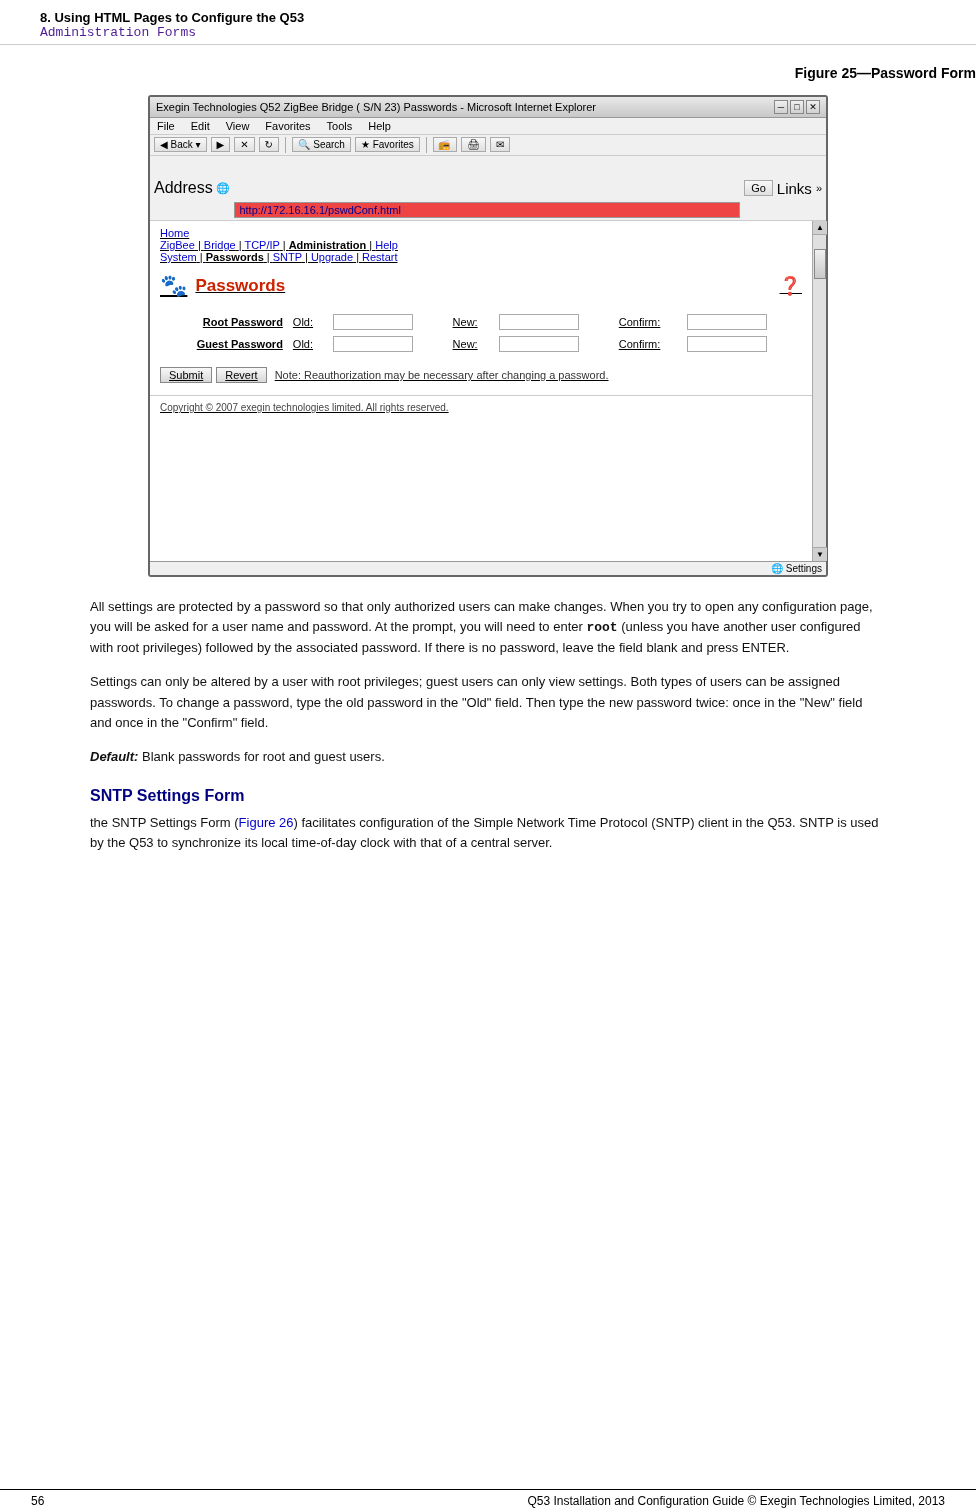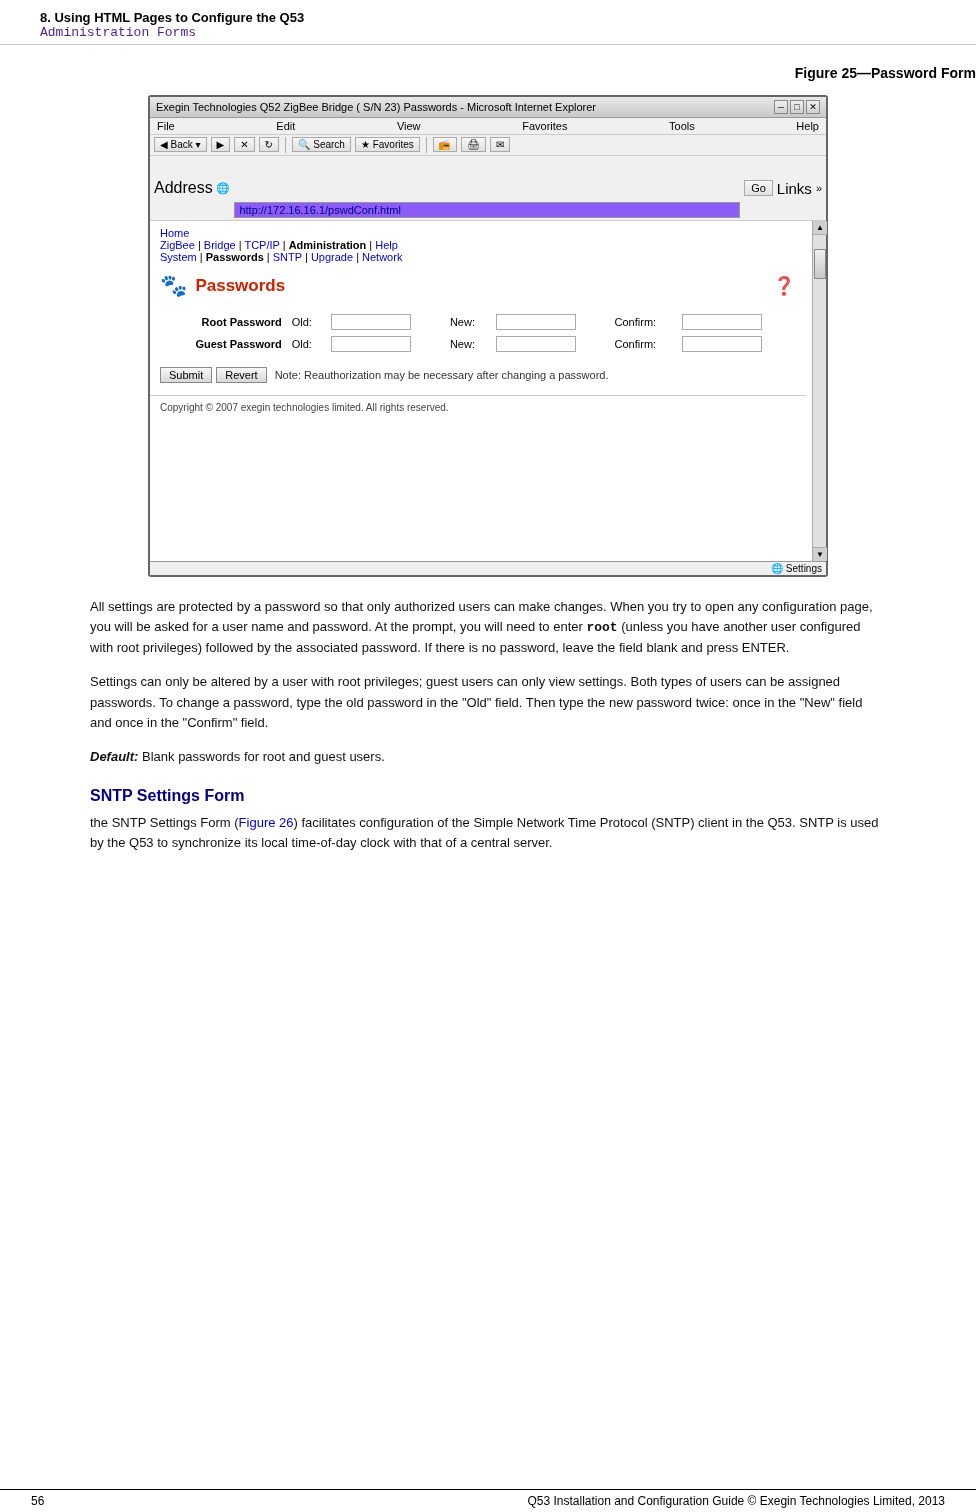--- a/index.html
+++ b/index.html
@@ -71,21 +71,20 @@
       justify-content: center;
       cursor: pointer;
     }
     .browser-menubar {
       background: #f0f0f0;
       padding: 1px 4px;
       display: flex;
       gap: 10px;
       border-bottom: 1px solid #ccc;
       font-size: 11px;
-      justify-content: space-between;
     }
     .menu-item {
       padding: 1px 3px;
       cursor: pointer;
     }
     .browser-toolbar {
       background: #f0f0f0;
       padding: 2px 4px;
       display: flex;
       align-items: flex-start;
@@ -113,21 +112,21 @@
       gap: 4px;
       border-bottom: 1px solid #ccc;
       font-size: 11px;
     }
     .address-label {
       color: #000;
       font-size: 16px;
     }
     .address-bar {
       flex: 1;
-      background: #8b5cf6;
+      background: #ef4444;
       border: 1px solid #999;
       padding: 1px 4px;
       font-size: 11px;
       color: #00008b;
       margin-top: 44px;
     }
     .go-btn {
       font-size: 11px;
       background: linear-gradient(to bottom, #f8f8f8, #e0e0e0);
       border: 1px solid #aaa;
@@ -375,21 +374,21 @@
   <div class="browser-address">
     <span class="address-label">Address</span>
     <span style="color:#0000cc;font-size:11px;">🌐</span>
     <input class="address-bar" type="text" value="http://172.16.16.1/pswdConf.html" style="">
     <button class="go-btn">Go</button>
     <span style="font-size:15px;">Links</span>
     <span style="font-size:11px;">»</span>
   </div>
 
   <div class="scroll-area">
-    <div class="browser-content" style="padding-right:20px;">
+    <div class="browser-content" style="padding-right:14px;text-decoration:underline;">
 
       <div class="content-nav">
         <a class="nav-link" href="#">Home</a><br>
         <a class="nav-link" href="#">ZigBee</a>
         <span class="nav-separator"> | </span>
         <a class="nav-link" href="#">Bridge</a>
         <span class="nav-separator"> | </span>
         <a class="nav-link" href="#">TCP/IP</a>
         <span class="nav-separator"> | </span>
         <strong>Administration</strong>
@@ -397,21 +396,21 @@
         <a class="nav-link" href="#">Help</a>
         <br>
         <a class="nav-link" href="#">System</a>
         <span class="nav-separator"> | </span>
         <strong>Passwords</strong>
         <span class="nav-separator"> | </span>
         <a class="nav-link" href="#">SNTP</a>
         <span class="nav-separator"> | </span>
         <a class="nav-link" href="#">Upgrade</a>
         <span class="nav-separator"> | </span>
-        <a class="nav-link" href="#">Network</a>
+        <a class="nav-link" href="#">Restart</a>
       </div>
 
       <div class="password-section">
         <div class="password-header">
           <span class="password-logo">🐾</span>
           <span class="password-title">Passwords</span>
           <span class="help-icon">❓</span>
         </div>
 
         <table class="password-table">

